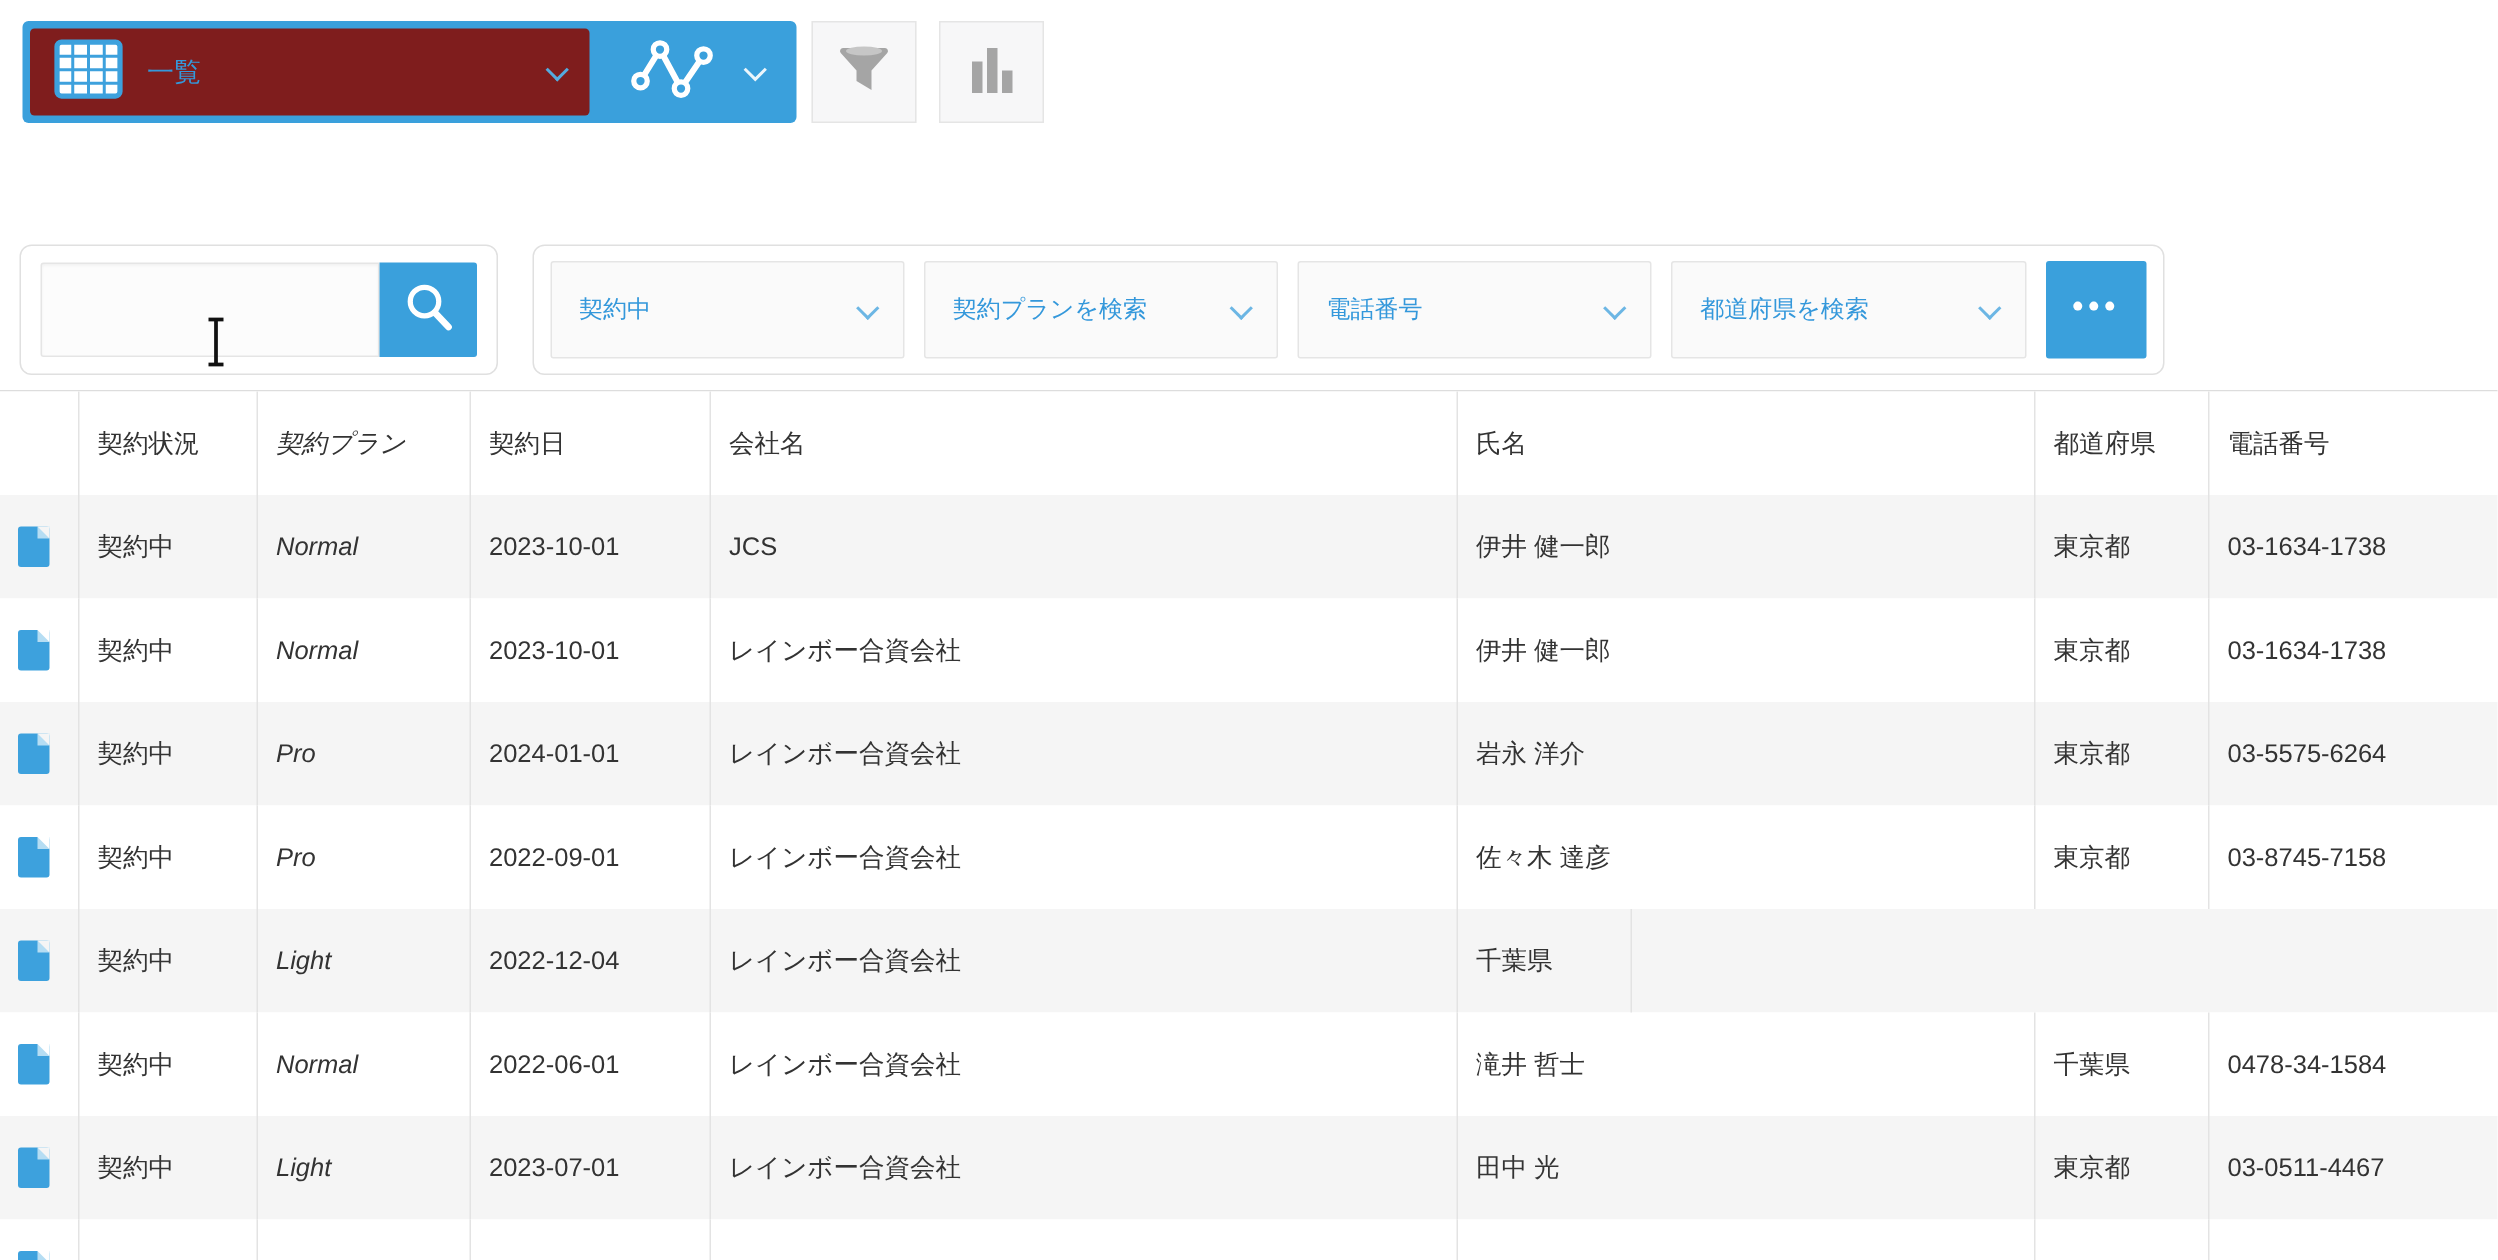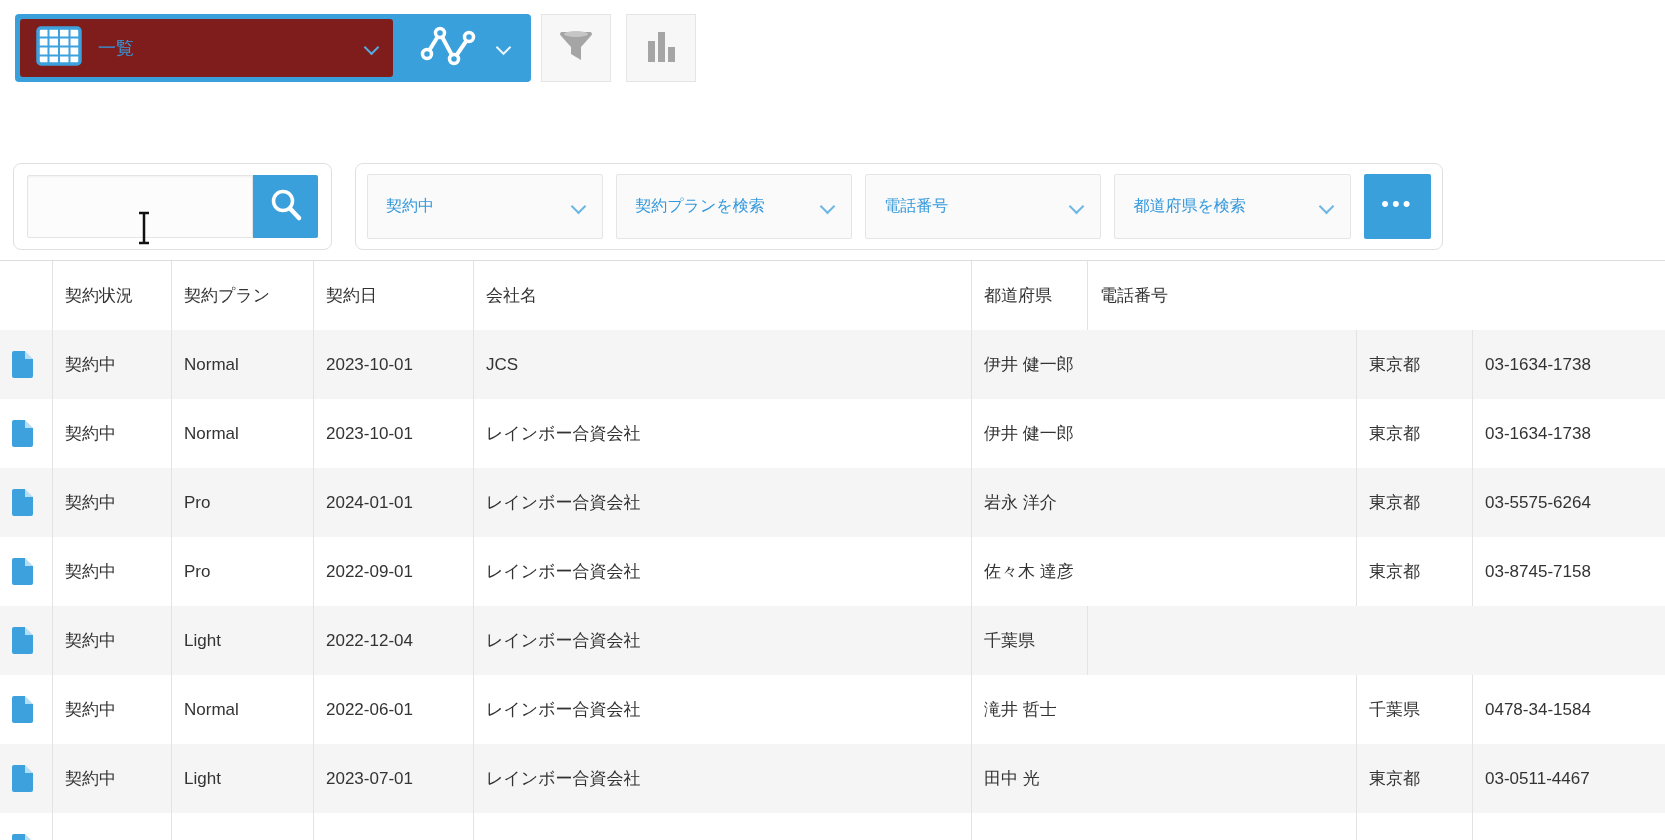--- a/index.html
+++ b/index.html
@@ -46,21 +46,21 @@
 
   
   .table { position:absolute; left:0; top:260px; width:1665px; border-top:1px solid #ddd; }
   .trow { display:flex; height:69px; background:#fff; }
   .trow.r-odd { background:#f5f5f5; }
   .cell { height:100%; border-right:1px solid #e3e3e3; display:flex; align-items:center;
     padding:0 12px; font-size:17px; color:#333; white-space:nowrap; overflow:hidden; }
   .hcell { color:#333; }
   .c0 { width:53px; }
   .c1 { width:119px; }
-  .c2 { width:142px; }
+  .c2 { width:142px;font-style:italic; }
   .c3 { width:160px; }
   .c4 { width:498px; }
   .c5 { width:385px; }
   .c6 { width:116px;text-align:center; }
   .c7 { flex:1; border-right:none; }
 
   
   .doc { position:relative; width:21px; height:27px; background:#3da1dd; border-radius:2px;
     display:inline-block; cursor:pointer; }
   .doc::before { content:""; position:absolute; top:0; right:0; width:0; height:0;
@@ -159,20 +159,21 @@
   </button>
 </div>
 
 <div class="table">
   <div class="trow hdr" id="thead-row">
       <div class="cell c0 hcell"></div>
       <div class="cell c1 hcell">契約状況</div>
       <div class="cell c2 hcell">契約プラン</div>
       <div class="cell c3 hcell">契約日</div>
       <div class="cell c4 hcell">会社名</div>
+      <div class="cell c5 hcell">氏名</div>
       <div class="cell c6 hcell">都道府県</div>
       <div class="cell c7 hcell">電話番号</div>
     </div>
   <div id="tbody">
       <div class="trow r-odd">
         <div class="cell c0">
           <span class="doc"></span>
         </div>
         <div class="cell c1">契約中</div>
         <div class="cell c2">Normal</div>

